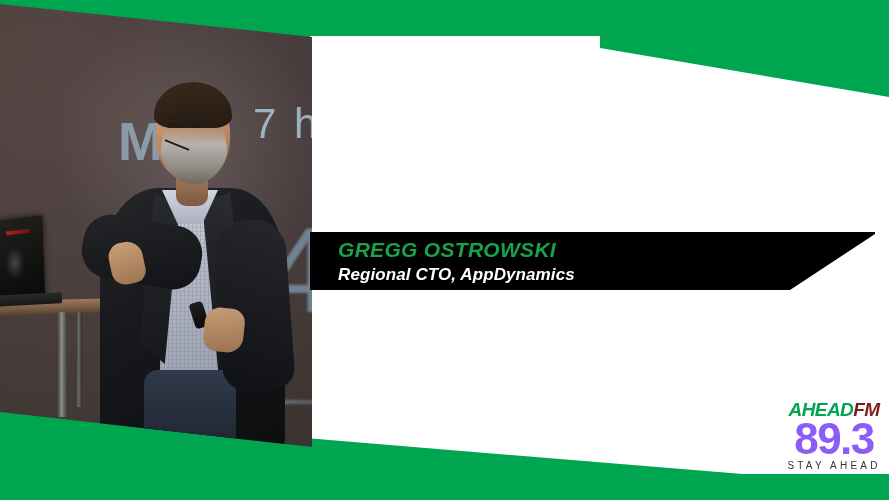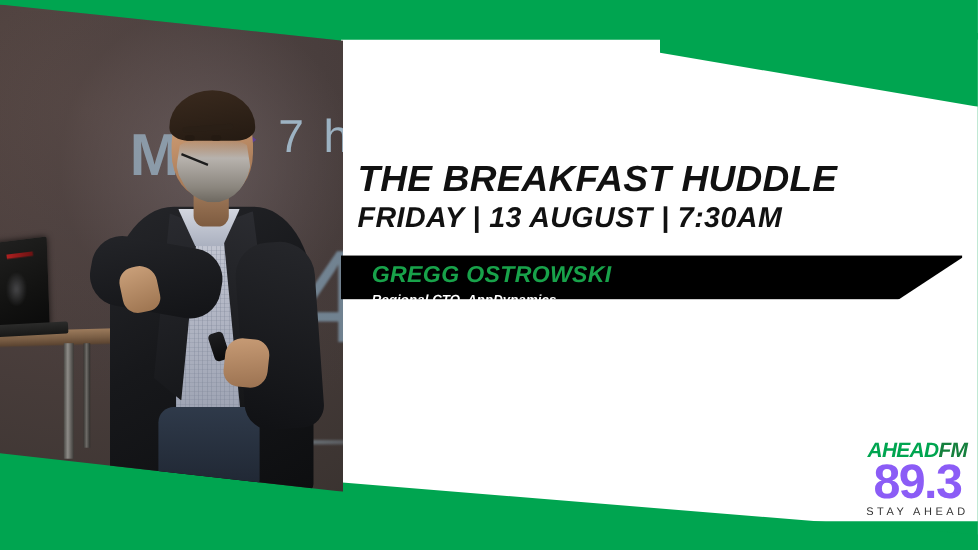--- a/index.html
+++ b/index.html
@@ -427,40 +427,40 @@
     line-height: 1.05;
     white-space: nowrap;
   }
 
   
   .speaker-banner {
     position: absolute;
     left: 310px;
     top: 232px;
     width: 565px;
-    height: 40px;
+    height: 58px;
     background: #000000;
     clip-path: polygon(0 0, 565px 0, 565px 2px, 480px 58px, 0 58px);
   }
   .speaker-name {
     position: absolute;
     left: 28px;
     top: 6px;
     font-size: 21px;
     font-weight: 700;
     font-style: italic;
     color: #18a24a;
     letter-spacing: 0.3px;
     white-space: nowrap;
   }
   .speaker-role {
     position: absolute;
     left: 28px;
     top: 33px;
-    font-size: 12px;
+    font-size: 17px;
     font-weight: 700;
     font-style: italic;
     color: #ffffff;
     letter-spacing: 0.1px;
     white-space: nowrap;
   }
 
   
   .logo {
     position: absolute;
@@ -471,21 +471,21 @@
   }
   .logo-wordmark {
     font-size: 19px;
     font-weight: 700;
     font-style: italic;
     letter-spacing: -0.6px;
     line-height: 1;
     white-space: nowrap;
   }
   .logo-money { color: #00a550; }
-  .logo-fm { color: #15803d; text-align: center; }
+  .logo-fm { color: #7f1d1d; text-align: center; }
   .logo-freq {
     margin-top: -2px;
     font-size: 44px;
     font-weight: 700;
     color: #8b5cf6;
     letter-spacing: -1.5px;
     line-height: 1.02;
   }
   .logo-tag {
     margin-top: -2px;
@@ -544,24 +544,20 @@
       <div class="eye r"></div>
       <div class="mic-boom"></div>
       <div class="arm-left"></div>
       <div class="hand-left"></div>
       <div class="arm-right"></div>
       <div class="clicker"></div>
       <div class="hand-right"></div>
     </div>
   </div>
 
-  <div class="headline">
-    <div class="headline-main">THE BREAKFAST HUDDLE</div>
-    <div class="headline-sub">FRIDAY | 13 AUGUST | 7:30AM</div>
-  </div>
 
   <div class="speaker-banner">
     <div class="speaker-name">GREGG OSTROWSKI</div>
     <div class="speaker-role">Regional CTO, AppDynamics</div>
   </div>
 
   <div class="logo">
     <div class="logo-wordmark"><span class="logo-money">AHEAD</span><span class="logo-fm">FM</span></div>
     <div class="logo-freq">89.3</div>
     <div class="logo-tag">STAY AHEAD</div>

